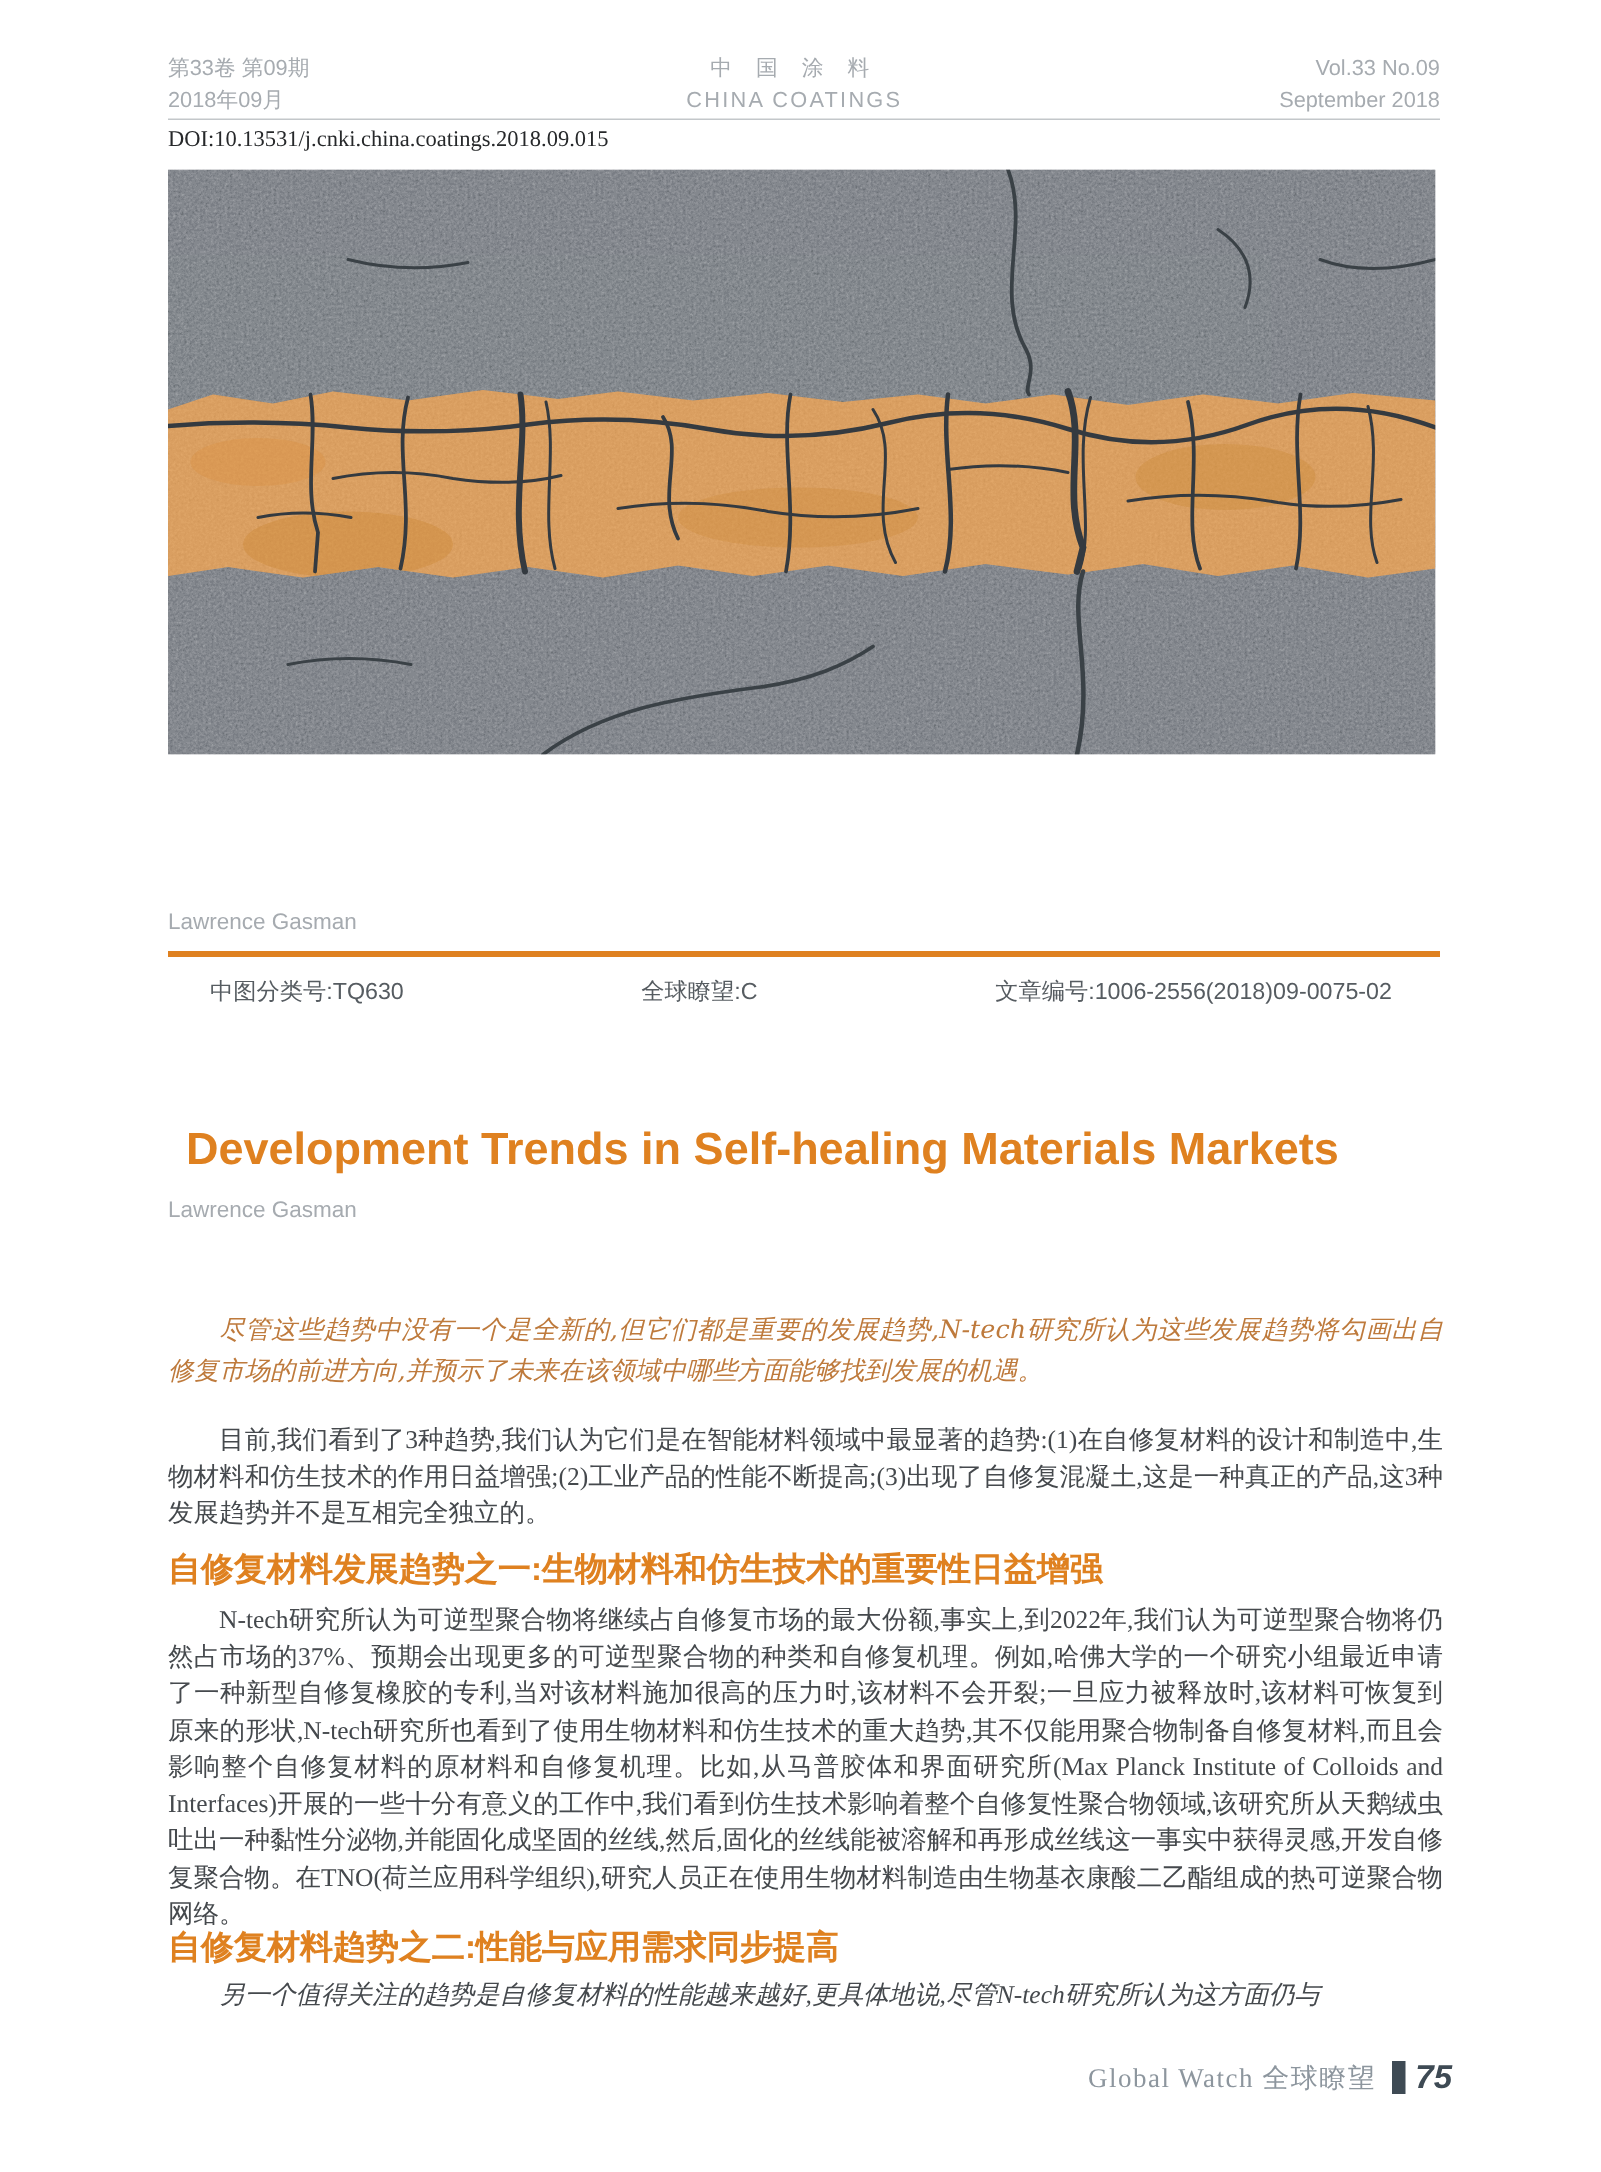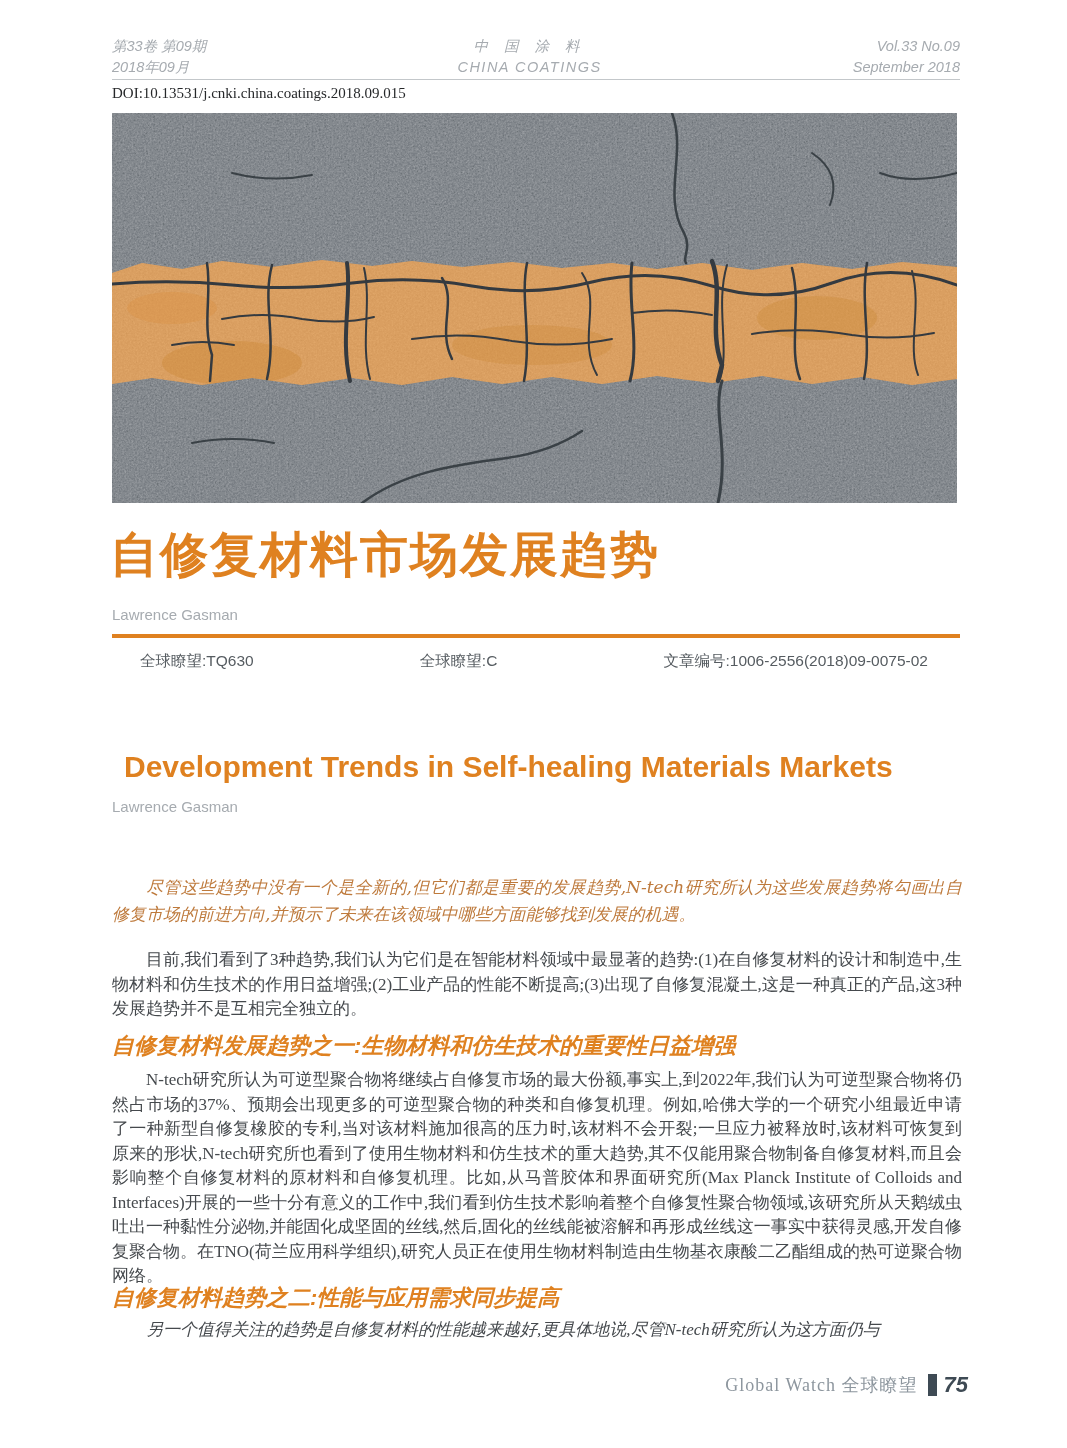--- a/index.html
+++ b/index.html
@@ -5,21 +5,21 @@
   html,body { margin:0; padding:0; background:#e8e8e8; }
   .page {
     position:relative; width:1067px; height:1448px; margin:0 auto;
     background:#ffffff; overflow:hidden;
     font-family:"Liberation Sans", sans-serif;
   }
   
   .hdr {
     position:absolute; top:36px; left:112px; width:848px;
     display:flex; justify-content:space-between; align-items:flex-start;
-    color:var(--muted); font-size:14.5px; line-height:21px;font-style:italic;
+    color:var(--muted); font-size:14.5px; line-height:21px;
   }
   .hdr-left { text-align:left; }
   .hdr-center { text-align:center; }
   .hdr-center .cn { letter-spacing:6px; }
   .hdr-center .en { letter-spacing:1.5px; }
   .hdr-right { text-align:right; }
   .hdr-rule {
     position:absolute; top:79px; left:112px; width:848px; height:1px;
     background:var(--rule_gray);
   }
@@ -72,21 +72,21 @@
     position:absolute; left:112px; width:850px; margin:0;
     font-family:"Liberation Serif", serif;
     color:var(--body); font-size:17px; line-height:24.5px;
     text-indent:2em; text-align:justify; text-align-last:left;
   }
   .body-intro { top:948px; }
   .body-s1   { top:1068px; }
   .body-s2   { top:1318px;font-style:italic; }
   .sec-h {
     position:absolute; left:112px; width:850px; margin:0;
-    color:var(--accent); font-size:22px; font-weight:bold; line-height:30px;font-style:italic;
+    color:var(--accent); font-size:22px; font-weight:bold; line-height:30px;
   }
   .sec-h-1 { top:1031px; }
   .sec-h-2 { top:1283px; }
   
   .pfooter {
     position:absolute; top:1372px; left:120px; width:848px;
     display:flex; justify-content:flex-end; align-items:center;
   }
   .f-label {
     font-family:"Liberation Serif", serif; font-size:18px;
@@ -180,26 +180,25 @@
         <path d="M610,268 C600,300 618,336 606,390" stroke-width="3"></path>
         <path d="M250,390 C290,360 340,352 395,345 C430,340 452,330 470,318" stroke-width="2.5"></path>
         <path d="M845,60 Q800,72 768,60" stroke-width="2"></path>
         <path d="M80,330 Q120,322 162,330" stroke-width="2"></path>
         <path d="M700,40 Q730,60 718,92" stroke-width="2"></path>
         <path d="M120,60 Q160,70 200,62" stroke-width="2"></path>
       </g>
     </svg>
   </figure>
 
-  <h1 class="title-cn">自修复材料市场发展趋势</h1>
   <div class="author author-1">Lawrence Gasman</div>
   <div class="accent-rule"></div>
 
   <div class="meta-row">
-    <span>全球瞭望:TQ630</span>
+    <span>中图分类号:TQ630</span>
     <span>全球瞭望:C</span>
     <span>文章编号:1006-2556(2018)09-0075-02</span>
   </div>
 
   <h2 class="title-en">Development Trends in Self-healing Materials Markets</h2>
   <div class="author author-2">Lawrence Gasman</div>
 
   <p class="abstract">尽管这些趋势中没有一个是全新的,但它们都是重要的发展趋势,N-tech研究所认为这些发展趋势将勾画出自修复市场的前进方向,并预示了未来在该领域中哪些方面能够找到发展的机遇。</p>
   <p class="body body-intro">目前,我们看到了3种趋势,我们认为它们是在智能材料领域中最显著的趋势:(1)在自修复材料的设计和制造中,生物材料和仿生技术的作用日益增强;(2)工业产品的性能不断提高;(3)出现了自修复混凝土,这是一种真正的产品,这3种发展趋势并不是互相完全独立的。</p>
 

